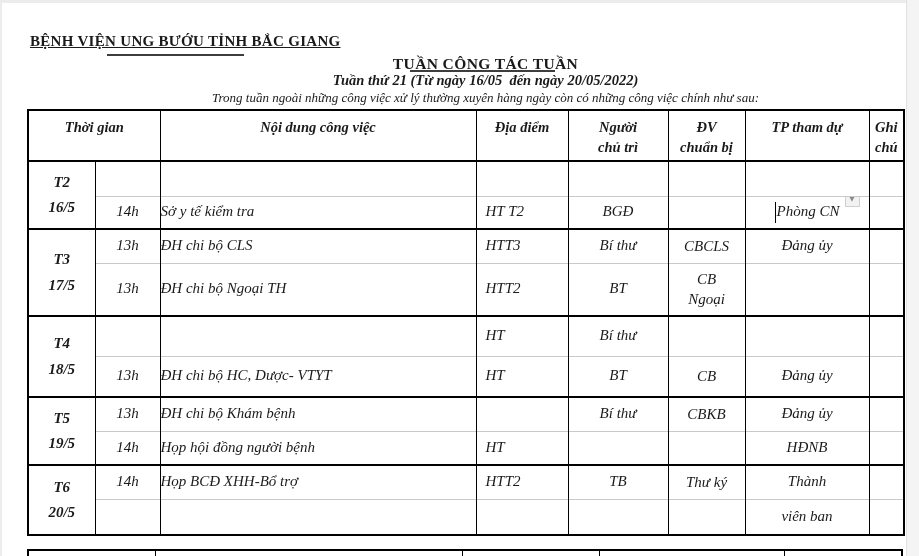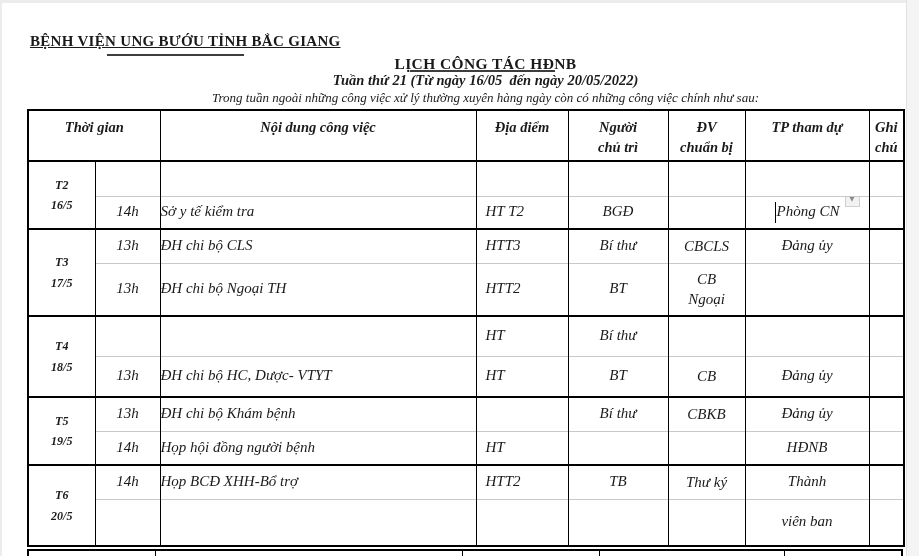--- a/index.html
+++ b/index.html
@@ -28,21 +28,21 @@
     position:absolute;left:27px;top:109px;width:876px;
     border-collapse:collapse;table-layout:fixed;
     font-size:15px;color:#1a1a1a;font-style:italic;
   }
   table.sched{border:2px solid #000;}
   .sched td,.sched th{border-left:1px solid #000;border-right:1px solid #000;overflow:hidden;padding:0;}
   .sched th{vertical-align:top;padding-top:7px;font-weight:bold;text-align:center;white-space:pre-line;line-height:1.35;font-size:14.5px;}
   .sched td{vertical-align:middle;line-height:1.45;}
   tr.gs td{border-top:2px solid #000;}          
   tr.ss td{border-top:1px solid #c9c9c9;}       
-  td.c-day{font-weight:bold;text-align:center;white-space:pre-line;line-height:1.7;font-size:12px;}
+  td.c-day{font-weight:bold;text-align:center;white-space:pre-line;line-height:1.7;font-size:15px;}
   td.c-time{text-align:center;}
   td.c-content{text-align:left;}
   td.c-place{text-align:left;padding-left:9px;}
   td.c-chair,td.c-prep,td.c-attend,td.c-note{text-align:center;}
   td.c-prep{white-space:pre-line;line-height:1.35;}
   td.rel{position:relative;}
 
   .caret{display:inline-block;width:1px;height:21px;background:#000;vertical-align:middle;margin-right:1px;}
   .dd-widget{
     position:absolute;top:-4px;right:9px;width:13px;height:12px;
@@ -60,21 +60,21 @@
 </style>
 </head>
 <body>
 
 <div class="edge-top"></div>
 <div class="edge-left"></div>
 <div class="edge-right"></div>
 
 <div class="org">BỆNH VIỆN UNG BƯỚU TỈNH BẮC GIANG</div>
 <div class="org-rule"></div>
-<div class="hcenter title">LỊCH CÔNG TÁC HĐNB</div>
+<div class="hcenter title">TUẦN CÔNG TÁC TUẦN</div>
 <div class="title-rule"></div>
 <div class="hcenter subtitle">Tuần thứ 21 (Từ ngày 16/05  đến ngày 20/05/2022)</div>
 <div class="hcenter note">Trong tuần ngoài những công việc xử lý thường xuyên hàng ngày còn có những công việc chính như sau:</div>
 
 <table class="sched">
   <colgroup>
     <col style="width:67px">
       <col style="width:65px">
       <col style="width:316px">
       <col style="width:92px">
@@ -189,21 +189,21 @@
     <td class="c-day" rowspan="2">T6
 20/5</td>
     <td class="c-time">14h</td>
     <td class="c-content">Họp BCĐ XHH-Bổ trợ</td>
     <td class="c-place">HTT2</td>
     <td class="c-chair">TB</td>
     <td class="c-prep">Thư ký</td>
     <td class="c-attend">Thành</td>
     <td class="c-note"></td>
   </tr>
-  <tr class="ss" style="height:47px">
+  <tr class="ss" style="height:36px">
     <td class="c-time"></td>
     <td class="c-content"></td>
     <td class="c-place"></td>
     <td class="c-chair"></td>
     <td class="c-prep"></td>
     <td class="c-attend">viên ban</td>
     <td class="c-note"></td>
   </tr>
 </tbody>
   </table>

